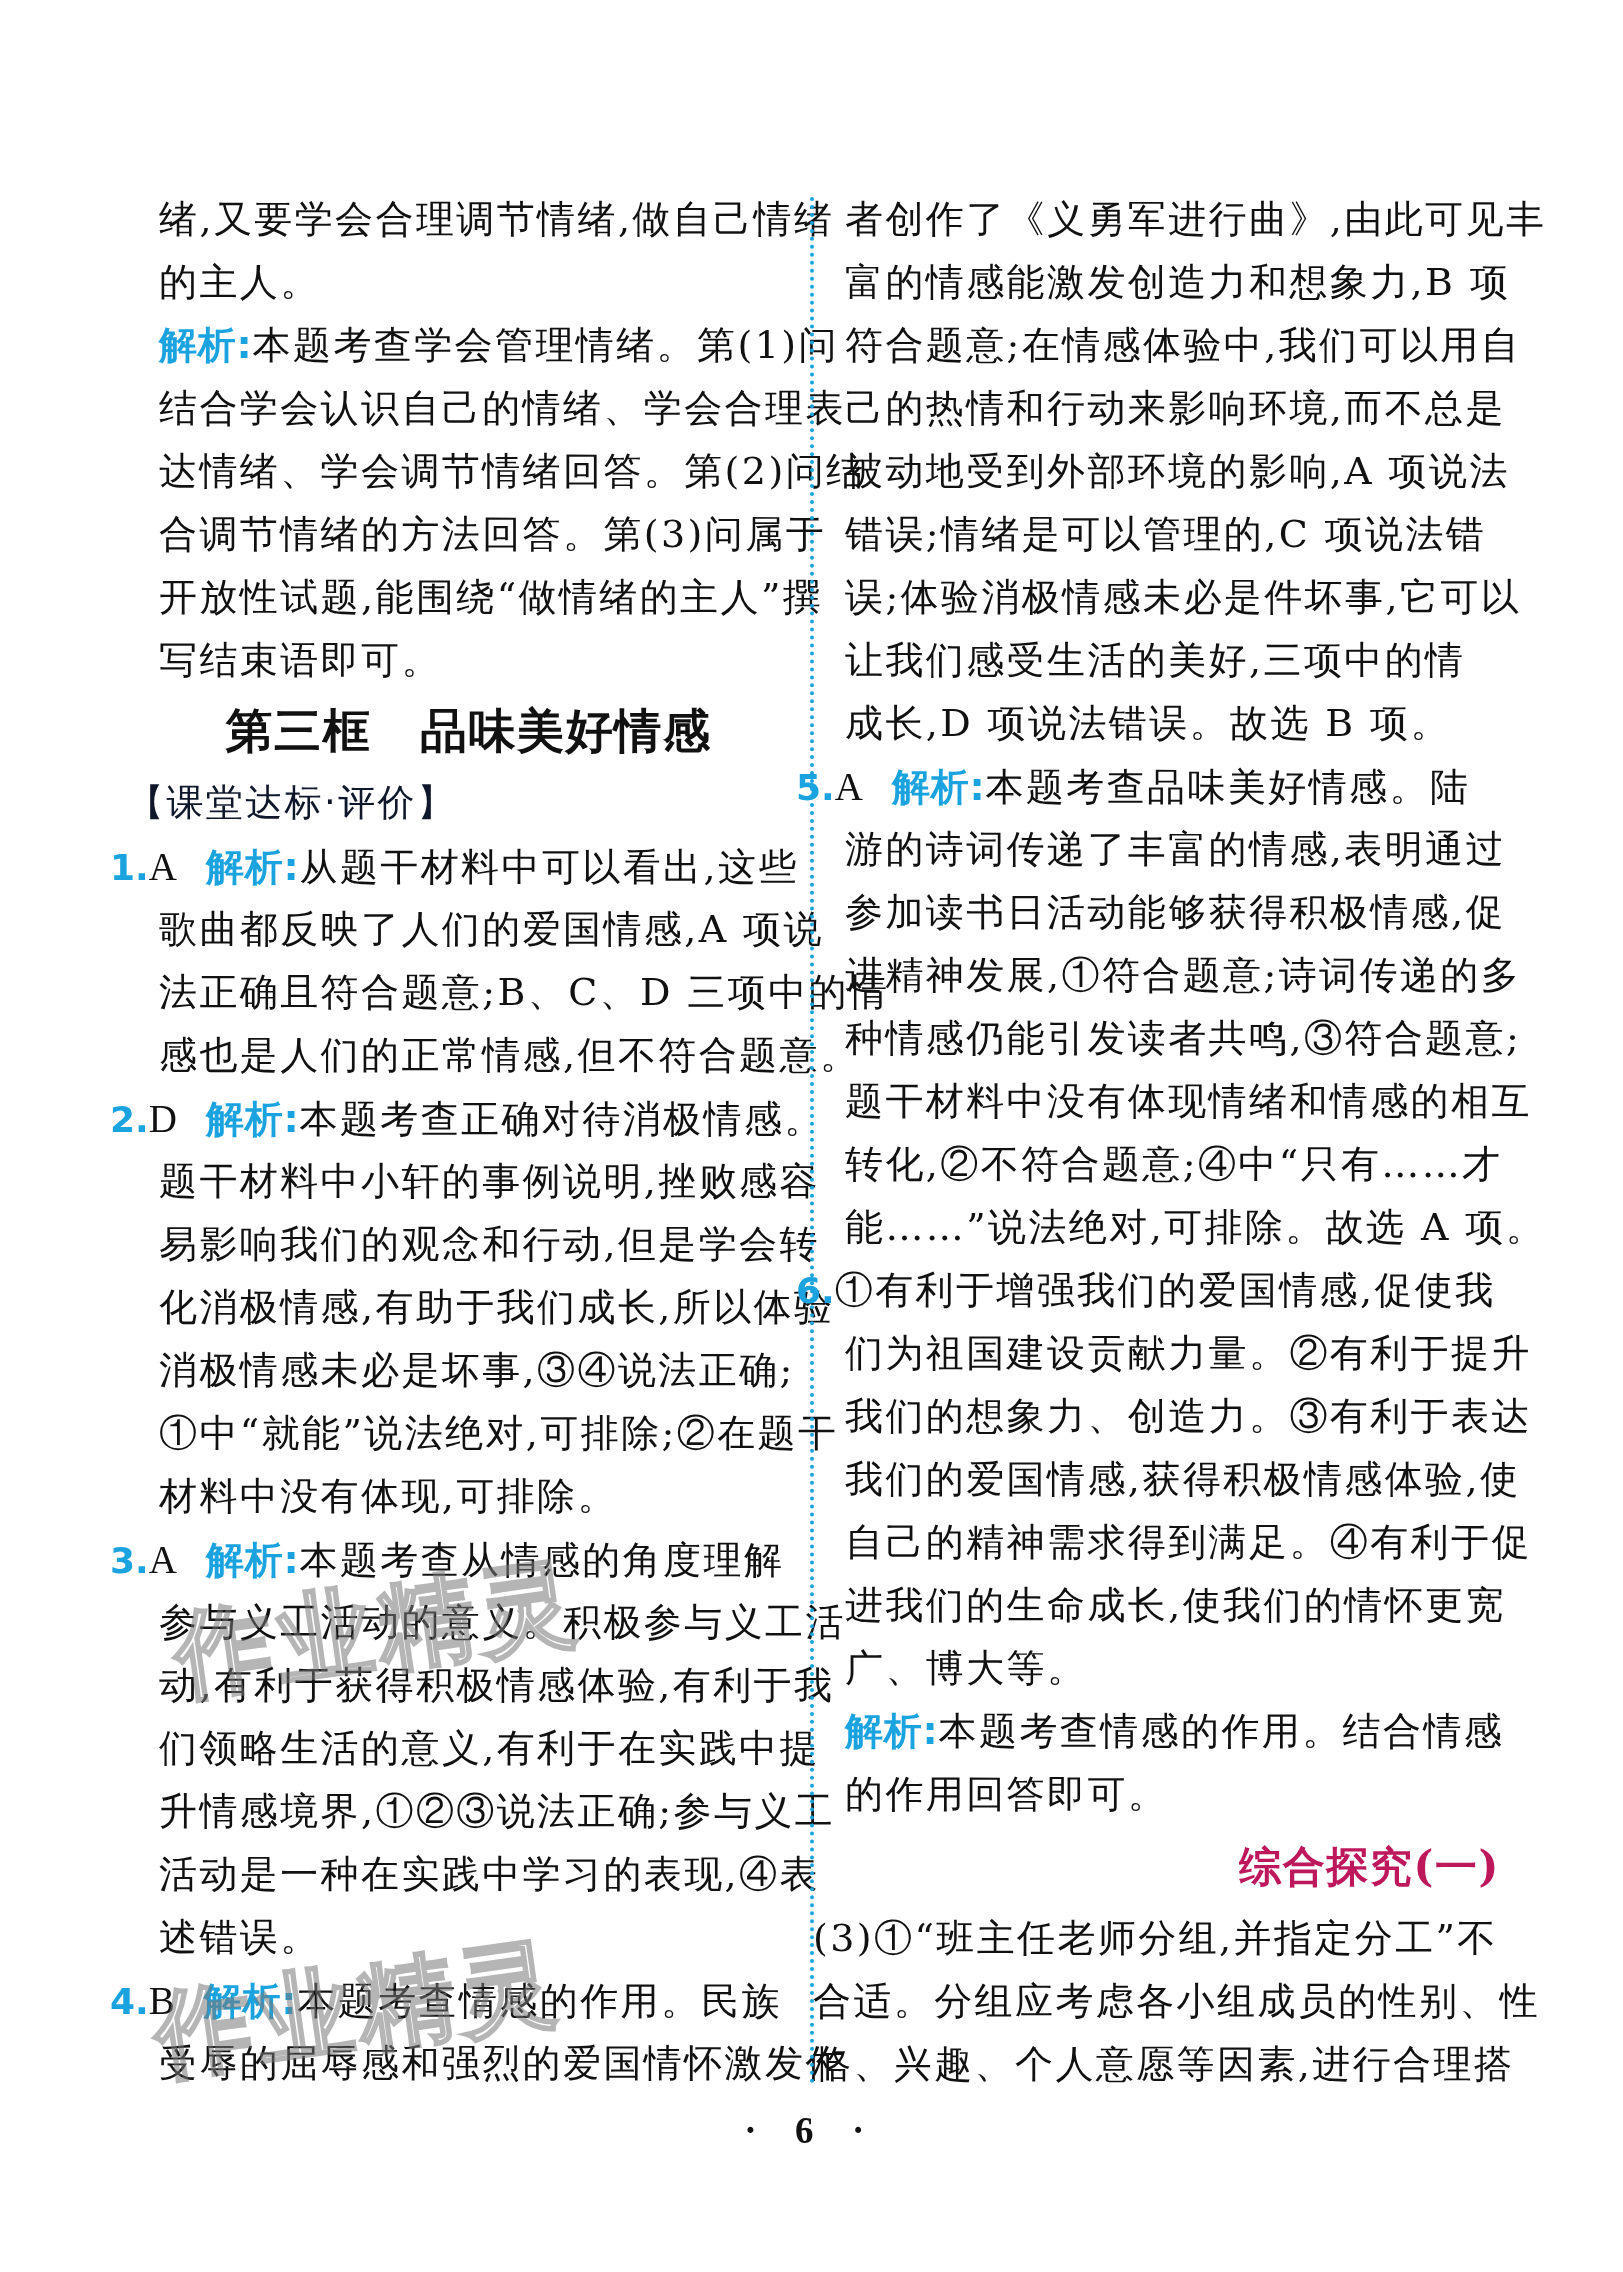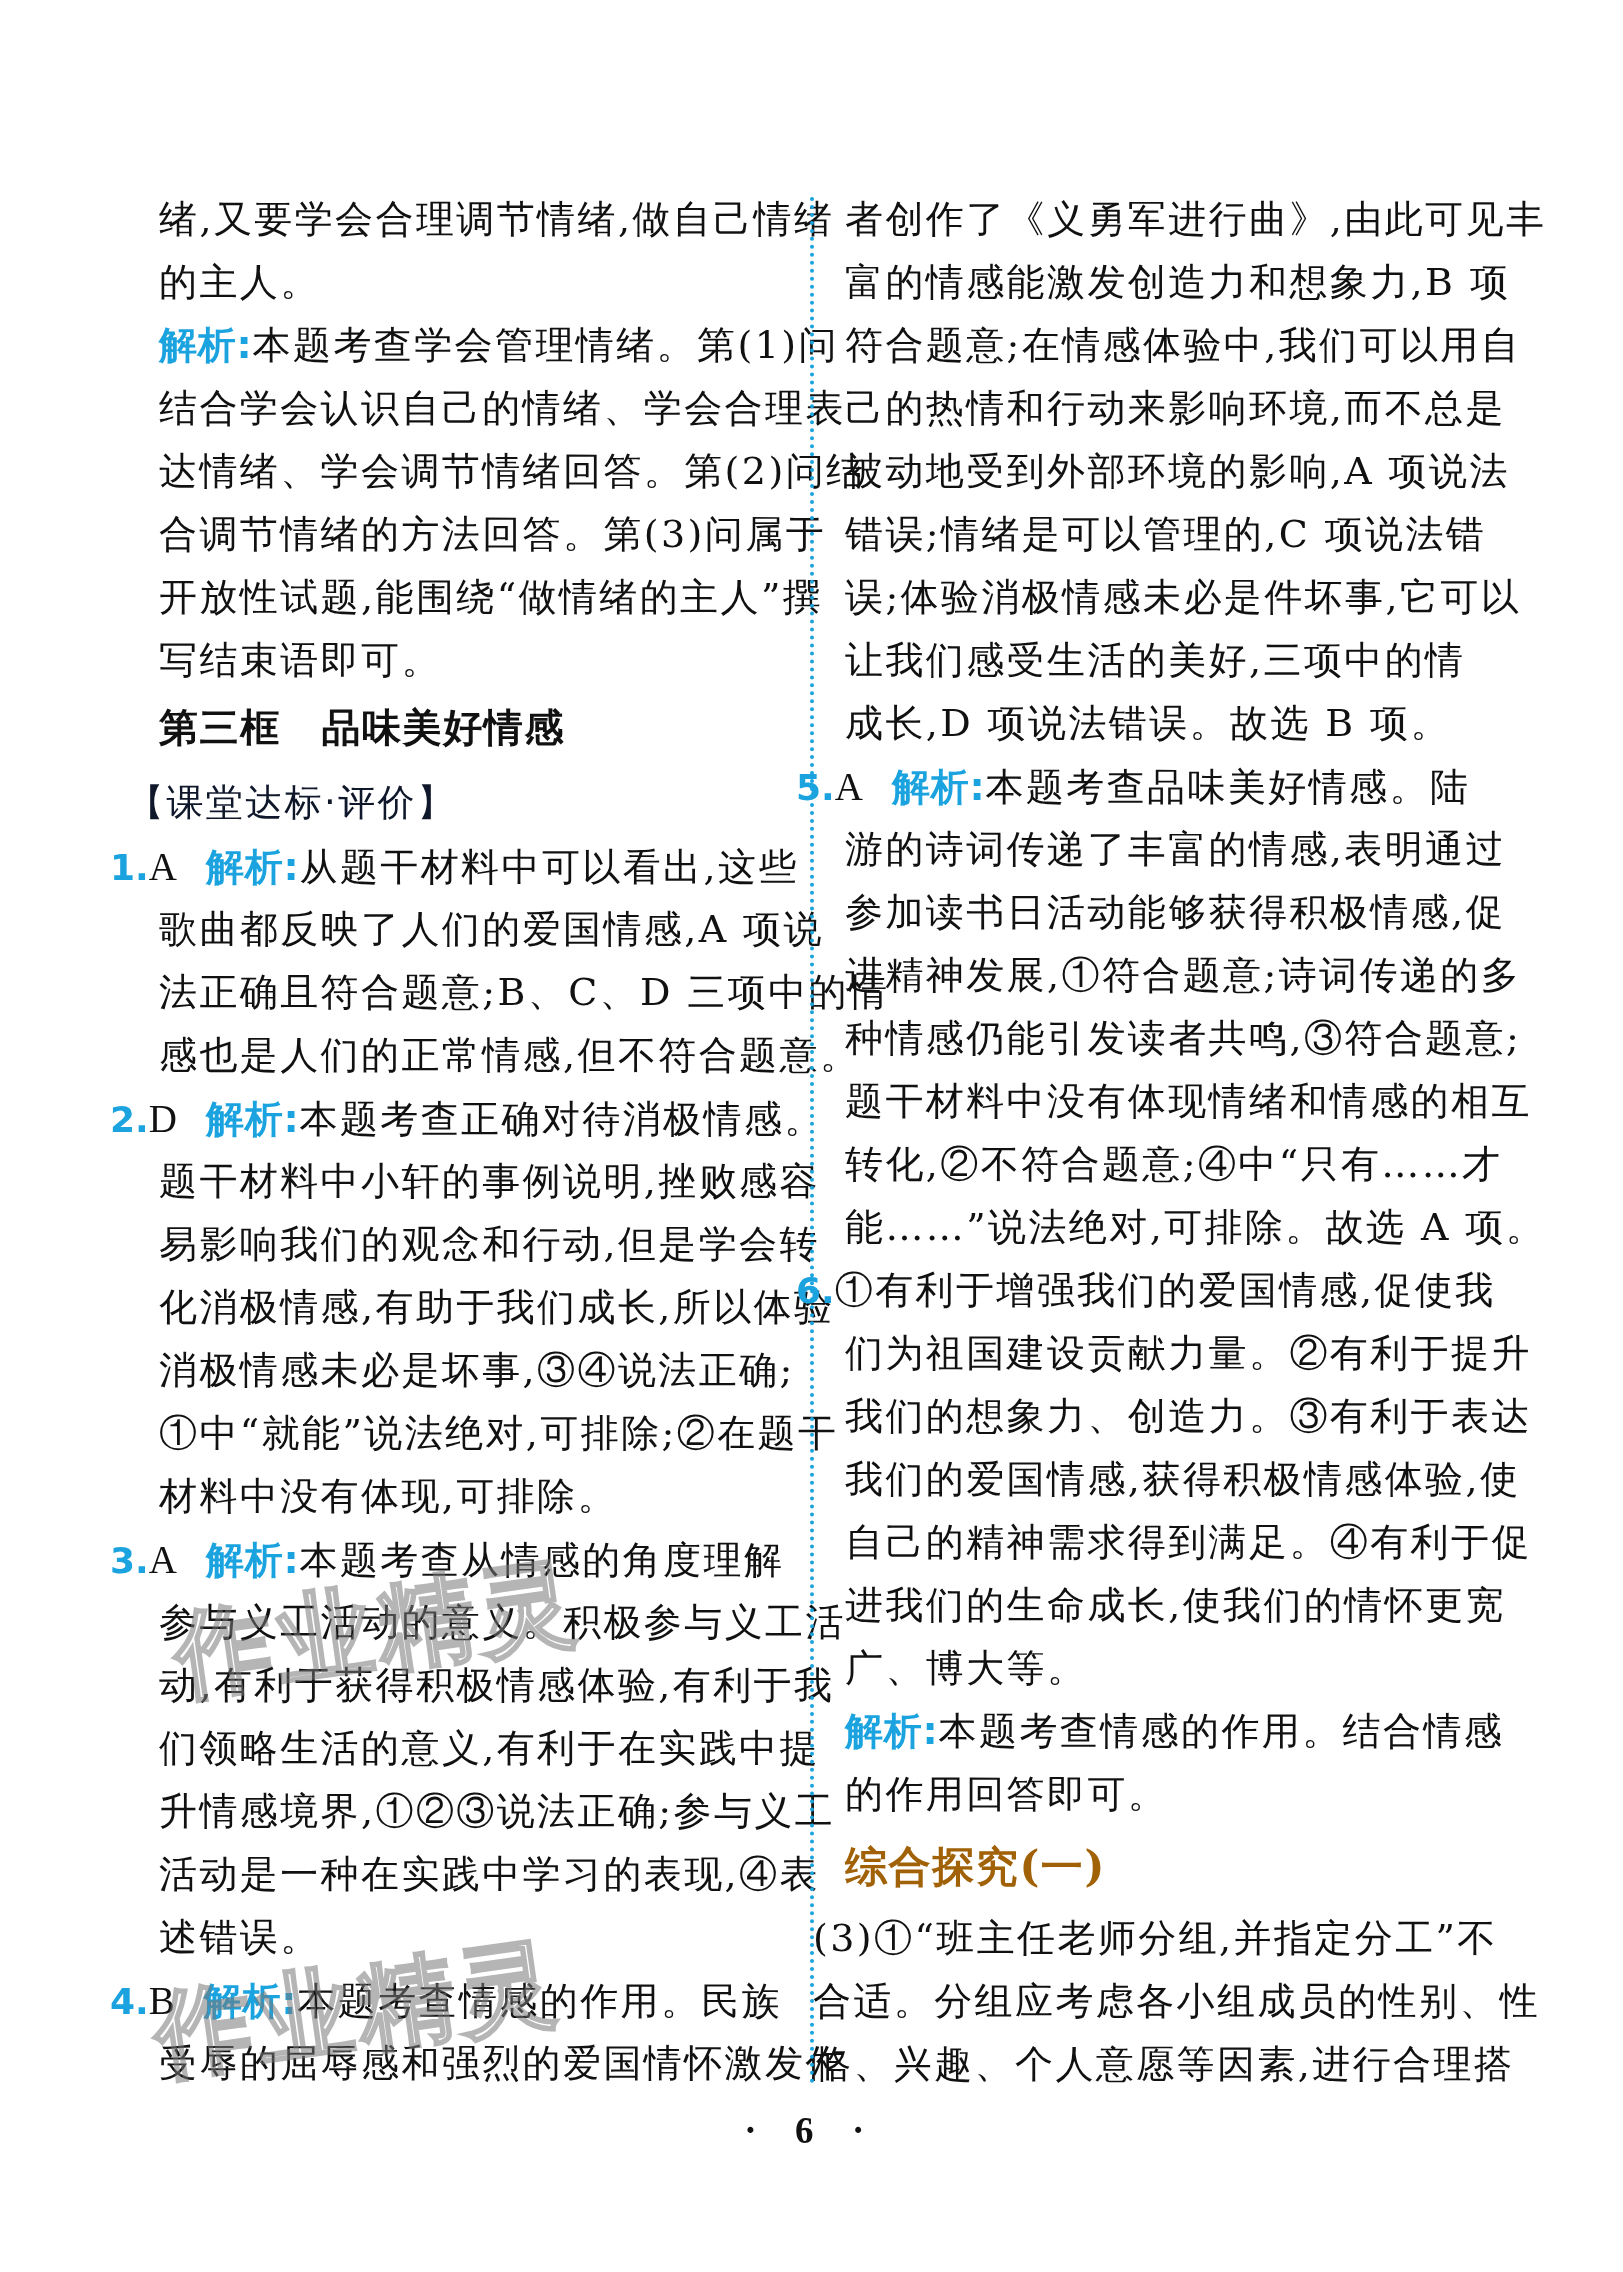--- a/index.html
+++ b/index.html
@@ -60,43 +60,43 @@
     }
     .label {
       color: #1aa3df;
       font-family: "DejaVu Sans", "Liberation Sans", sans-serif;
       font-weight: bold;
       letter-spacing: 0.8px;
     }
     .heading {
       height: 78px;
       line-height: 78px;
-      font-size: 39px;
-      font-weight: bold;
-      font-family: Liberation Mono, monospace;
-      text-align: left;
+      font-size: 47px;
+      font-weight: bold;
+      font-family: Liberation Sans, sans-serif;
+      text-align: center;
       letter-spacing: 1.6px;
       white-space: pre;
     }
     .section-tag {
       height: 65px;
       line-height: 65px;
       font-size: 37px;
       color: #0f172a;
       font-family: "DejaVu Sans", "Liberation Sans", sans-serif;
       margin-left: -32px;
       letter-spacing: 2.4px;
     }
     .heading-blue {
       height: 81px;
       line-height: 81px;
       font-size: 42px;
       font-weight: bold;
-      color: #a16207;
-      text-align: left;
+      color: #be185d;
+      text-align: right;
       font-family: "DejaVu Serif", "Liberation Serif", serif;
       letter-spacing: 1.6px;
     }
     .qlead { margin-left: -49px; }
 
     .page-number {
       position: absolute;
       left: 0;
       width: 1623px;
       top: 2109px;

